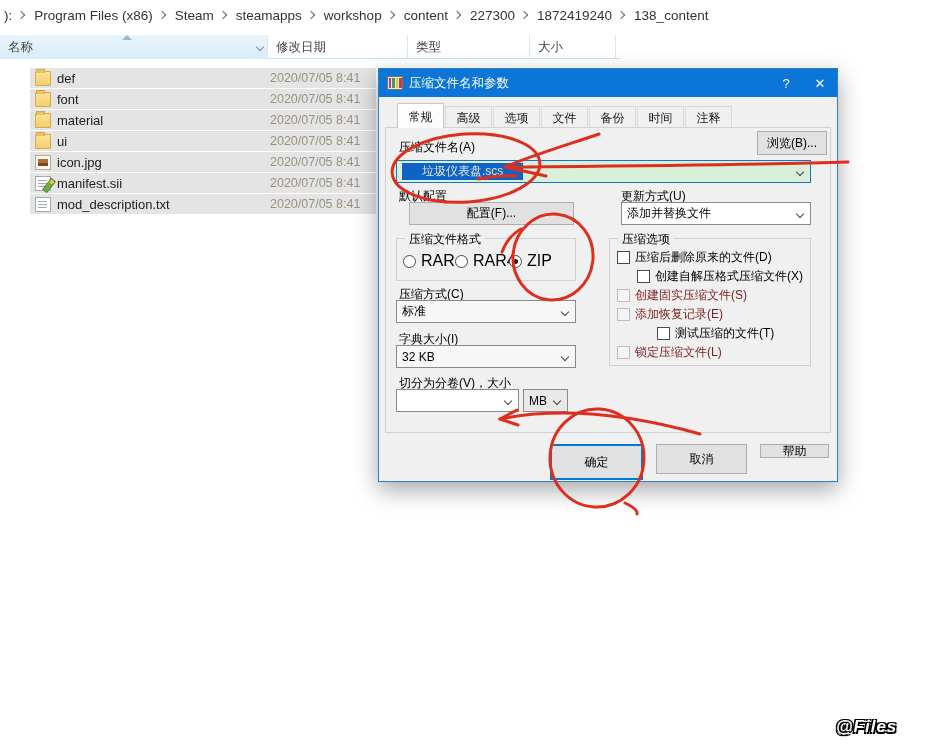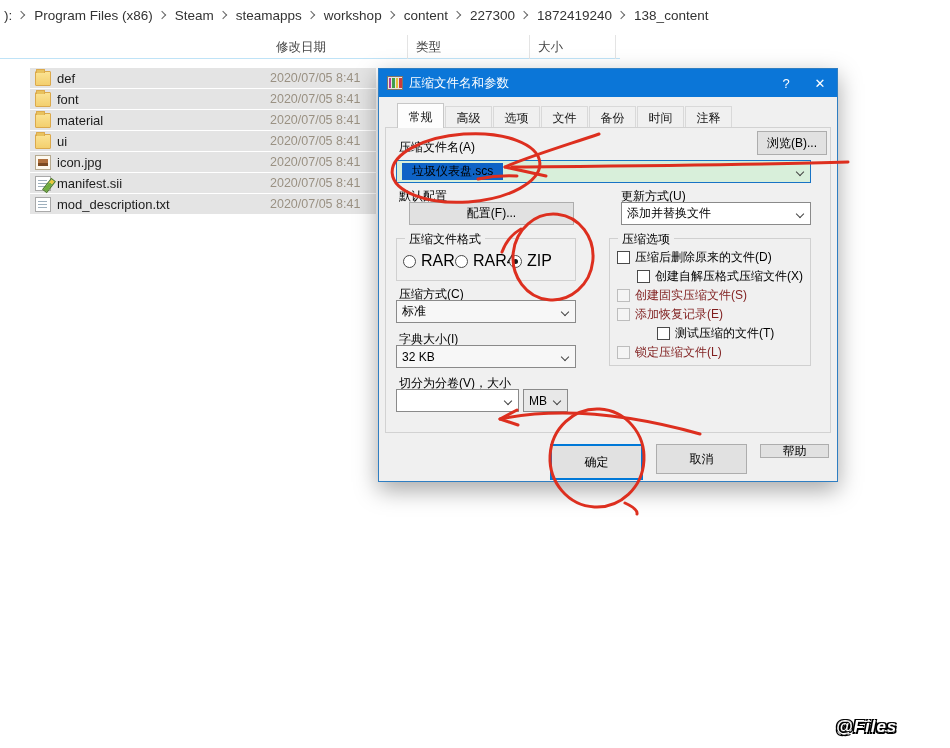--- a/index.html
+++ b/index.html
@@ -63,21 +63,21 @@
     border:1px solid #d2d2d2; background:#f0f0f0; }
 
   .dlabel { position:absolute; font-size:12px; color:#000; white-space:nowrap; }
   .btn { position:absolute; background:#e1e1e1; border:1px solid #adadad; font-size:12px;
     display:flex; align-items:center; justify-content:center; color:#000; cursor:default; }
   .combo { position:absolute; height:23px; background:#f7f7f7; border:1px solid #8a8a8a;
     display:flex; align-items:center; padding:0 18px 0 5px; font-size:12px; overflow:hidden; white-space:nowrap; }
   .combo .chev { position:absolute; right:7px; top:8px; width:6px; height:6px;
     border-right:1.4px solid #444; border-bottom:1.4px solid #444; transform:rotate(45deg); }
   .combo-green { background:#d8efda; border:1px solid #1873c5; }
-  .sel-text { background:#0e63c6; color:#000000; padding:0 10px; }
+  .sel-text { background:#0e63c6; color:#e5e5e5; padding:0 20px; }
 
   .groupbox { position:absolute; border:1px solid #d0d0d0; }
   .legend { position:absolute; top:-8px; left:8px; background:#f0f0f0; padding:0 4px; font-size:12px; }
 
   .radio { position:absolute; display:flex; align-items:center; gap:5px; font-size:16px; }
   .radio .rdot { width:13px; height:13px; border:1px solid #4a4a4a; border-radius:50%; background:#fff; position:relative; }
   .radio.selected .rdot::after { content:""; position:absolute; left:3px; top:3px; width:5px; height:5px;
     border-radius:50%; background:#1a1a1a; }
 
   .check { position:absolute; display:flex; align-items:center; gap:5px; font-size:12px; color:#000; }
@@ -112,20 +112,25 @@
   <span class="crumb">content</span>
   <span class="crumb-sep"></span>
   <span class="crumb">227300</span>
   <span class="crumb-sep"></span>
   <span class="crumb">1872419240</span>
   <span class="crumb-sep"></span>
   <span class="crumb">138_content</span>
 </div>
 
 <div id="col-headers">
+  <div class="colh colh-name">
+    <span>名称</span>
+    <span class="sort-caret"></span>
+    <span class="filter-chev"></span>
+  </div>
   <div class="colh" style="left:268px;width:140px;">
     <span>修改日期</span>
   </div>
   <div class="colh" style="left:408px;width:122px;">
     <span>类型</span>
   </div>
   <div class="colh" style="left:530px;width:86px;">
     <span>大小</span>
   </div>
 </div>

